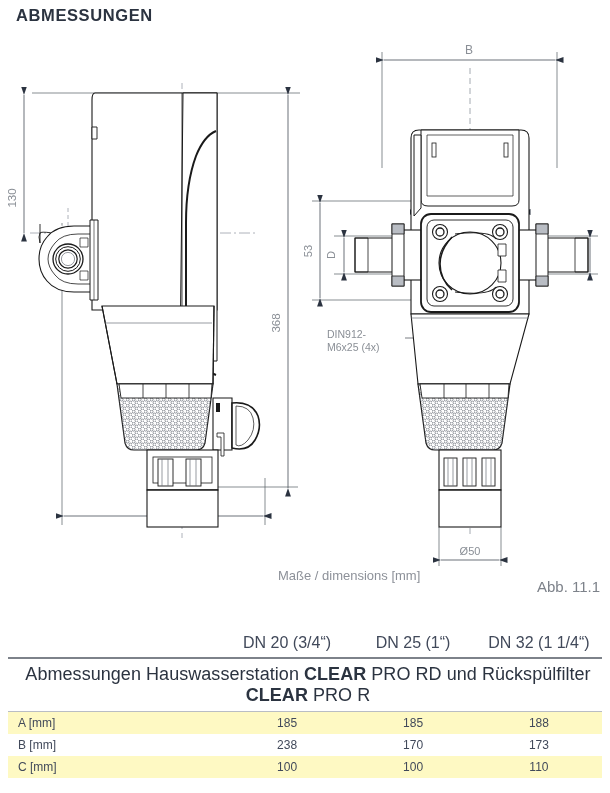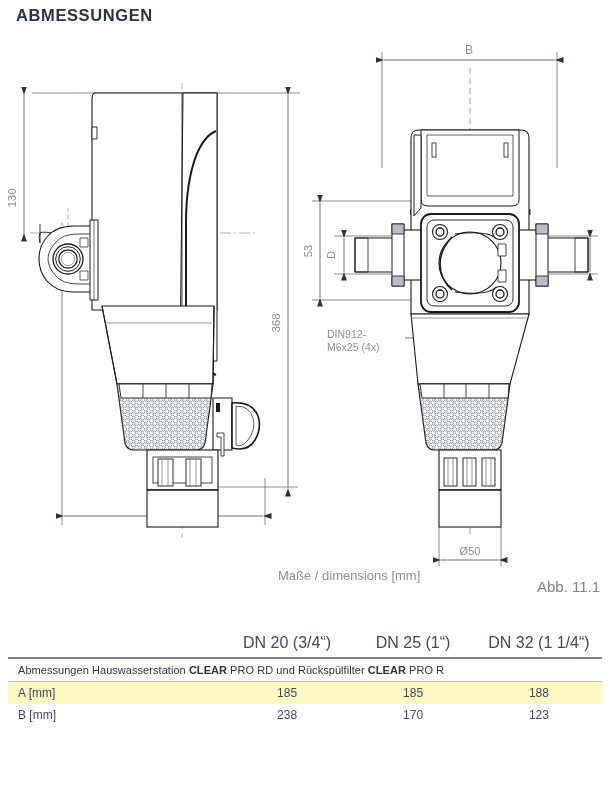--- a/index.html
+++ b/index.html
@@ -72,24 +72,24 @@
     top: 630px;
     width: 594px;
     border-collapse: collapse;
     font-size: 11.5px;
     color: #3b4350;
   }
   .spec-table .title-row td {
     border-top: 2.2px solid #7d828a;
     border-bottom: 1px solid #b9bdc4;
     padding: 5px 4px 5px 10px;
-    font-size: 11px;
+    font-size: 18px;
     font-weight: bold;
     color: #2b3340;
-    text-align: left;
+    text-align: center;
     letter-spacing: 0.05px;
   }
   .spec-table .title-row td .reg {
     font-weight: normal;
   }
   .spec-table thead th {
     font-weight: normal;
     padding: 4px 4px 5px 4px;
     color: #41495a;
     font-size: 16px;
@@ -409,18 +409,24 @@
       <tr class="shaded">
         <td class="label">A [mm]</td>
         <td class="val">185</td>
         <td class="val">185</td>
         <td class="val">188</td>
       </tr>
       <tr>
         <td class="label">B [mm]</td>
         <td class="val">238</td>
         <td class="val">170</td>
-        <td class="val">123</td>
+        <td class="val">173</td>
+      </tr>
+      <tr class="shaded">
+        <td class="label">C [mm]</td>
+        <td class="val">100</td>
+        <td class="val">100</td>
+        <td class="val">110</td>
       </tr>
     </tbody>
   </table>
 
 </div>
 
 </body></html>

